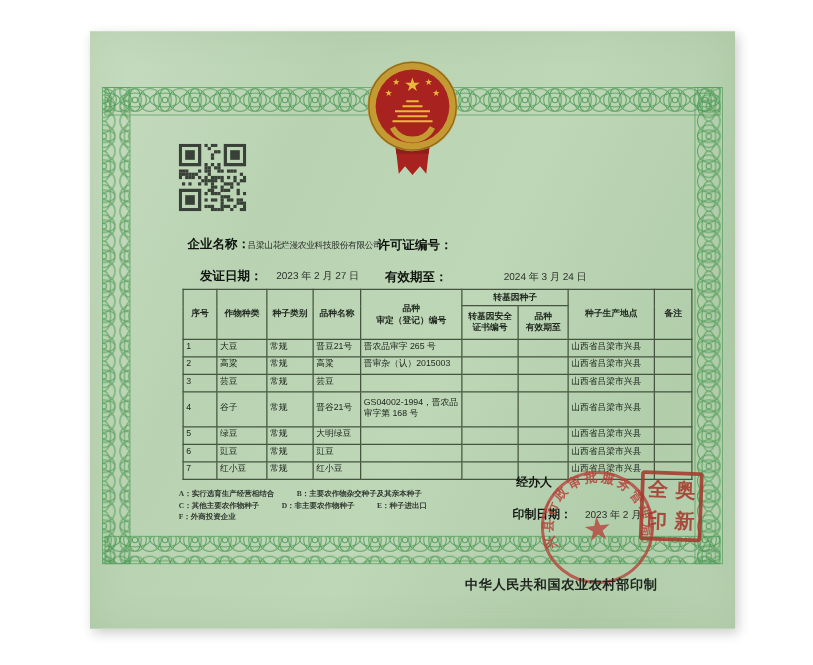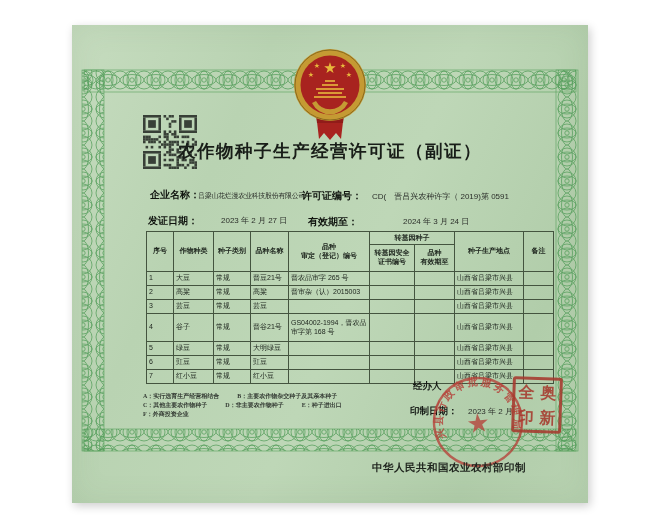--- a/index.html
+++ b/index.html
@@ -250,28 +250,26 @@
           <rect x="28.28571428571429" y="51.42857142857143" width="2.5714285714285716" height="2.5714285714285716"></rect>
           <rect x="30.85714285714286" y="51.42857142857143" width="2.5714285714285716" height="2.5714285714285716"></rect>
           <rect x="33.42857142857143" y="51.42857142857143" width="2.5714285714285716" height="2.5714285714285716"></rect>
           <rect x="41.142857142857146" y="51.42857142857143" width="2.5714285714285716" height="2.5714285714285716"></rect>
           <rect x="48.85714285714286" y="51.42857142857143" width="2.5714285714285716" height="2.5714285714285716"></rect>
           <rect x="51.42857142857143" y="51.42857142857143" width="2.5714285714285716" height="2.5714285714285716"></rect>
         </g>
       </svg>
   </div>
 
-  <div class="title">农作物种子生产经营许可证（副证）</div>
 
   <div class="lbl" style="left:78px;top:163px;text-align:center;">企业名称：</div>
   <div class="val small" style="left:126px;top:166px;">吕梁山花烂漫农业科技股份有限公司</div>
   <div class="lbl" style="left:230px;top:164px;">许可证编号：</div>
-  <div class="val" style="left:300px;top:166px;">CD(　晋吕兴农种许字（ 2019)第  0591</div>
-
-  <div class="lbl" style="left:76px;top:189px;">发证日期：</div>
+
+  <div class="lbl" style="left:88px;top:189px;">发证日期：</div>
   <div class="val" style="left:149px;top:190px;">2023 年 2 月 27 日</div>
   <div class="lbl" style="left:236px;top:190px;">有效期至：</div>
   <div class="val" style="left:293px;top:191px;margin-left:38px;">2024 年 3 月 24 日</div>
 
   <table class="lic">
     <colgroup>
       <col style="width:27px">
         <col style="width:40px">
         <col style="width:37px">
         <col style="width:38px">

